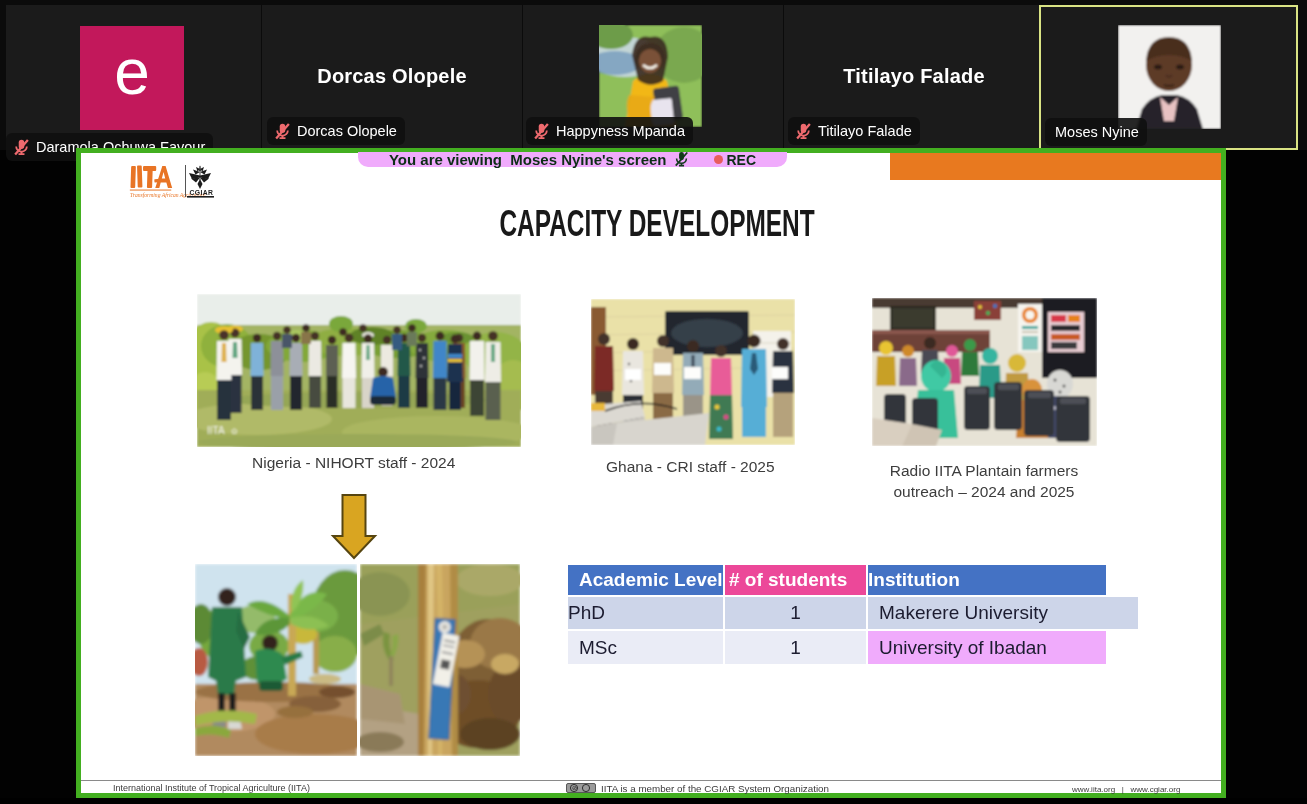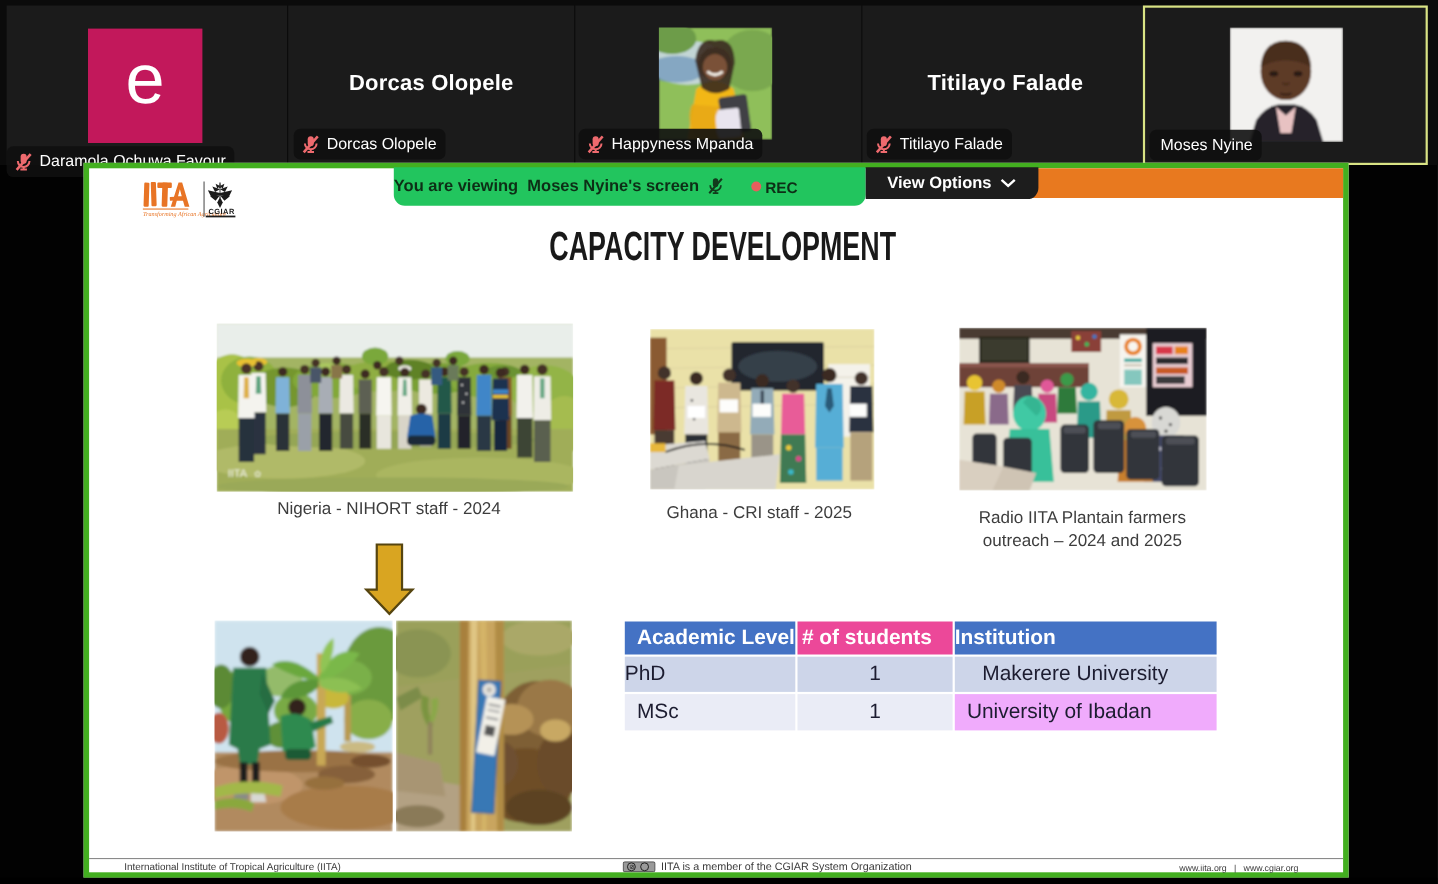--- a/index.html
+++ b/index.html
@@ -7,21 +7,21 @@
 #page{position:relative;width:1307px;height:804px;overflow:hidden;background:#020202;font-family:"Liberation Sans",sans-serif;}
 .abs{position:absolute;}
 #strip{position:absolute;left:0;top:0;width:1307px;height:150px;background:#0b0b0b;}
 .tile{position:absolute;top:5px;height:145px;background:#1b1b1b;}
 .biglabel{position:absolute;width:100%;text-align:center;top:60px;color:#fff;font-size:20px;font-weight:bold;letter-spacing:.2px;}
 .nametag{position:absolute;height:28px;background:rgba(16,16,16,.9);border-radius:6px;color:#fff;font-size:14.5px;display:flex;align-items:center;padding:0 8px 0 7px;white-space:nowrap;}
 .nametag svg{margin-right:6px;flex:none;}
 .micr{width:17px;height:17px;}
 #slide{position:absolute;left:76px;top:148px;width:1150px;height:650px;background:#fff;border:5px solid #43af20;}
 #botbar{position:absolute;left:0;top:798px;width:1307px;height:6px;background:#000;}
-#greenbar{position:absolute;left:358px;top:152px;width:429px;height:35px;background:#22c55e;border-radius:0 0 10px 10px;color:#0d2e16;font-size:15px;font-weight:bold;display:flex;align-items:center;}
+#greenbar{position:absolute;left:358px;top:152px;width:429px;height:15px;background:#f0abfc;border-radius:0 0 10px 10px;color:#0d2e16;font-size:15px;font-weight:bold;display:flex;align-items:center;justify-content:center;}
 #viewopt{position:absolute;left:787px;top:152px;width:157px;height:29px;background:#1d1d1d;color:#fff;font-size:15px;font-weight:bold;display:flex;align-items:center;justify-content:center;border-radius:0 0 10px 0;}
 .cap{position:absolute;color:#3d3d3d;font-size:15.5px;text-align:center;line-height:20.5px;}
 .ftxt{position:absolute;color:#3a3a3a;font-size:9px;}
 </style>
 </head>
 <body>
 <div id="page">
   <svg width="0" height="0" style="position:absolute;">
       <defs>
     <filter id="phb" x="-4%" y="-4%" width="108%" height="108%">
@@ -130,25 +130,20 @@
     <svg style="margin-left:6px;" width="17" height="17" viewBox="0 0 16 16">
         <g fill="none" stroke="#123a1c" stroke-width="1.5">
           <rect x="5.7" y="1" width="4.6" height="7.6" rx="2.3" fill="#123a1c" stroke="none"></rect>
           <path d="M3.4 7a4.6 4.6 0 0 0 9.2 0"></path>
           <path d="M8 11.6v2.2M5.6 13.8h4.8"></path>
           <path d="M13.4 1.4L2.6 13.8" stroke-width="1.7"></path>
         </g>
       </svg>
     <span style="display:inline-block;width:9px;height:9px;border-radius:50%;background:#e85d5d;margin-left:24px;"></span>
     <span style="margin-left:4px;font-size:14px;">REC</span>
-  </div>
-  <div id="viewopt">View Options
-    <svg style="margin-left:8px;" width="15" height="9" viewBox="0 0 15 9">
-        <polyline points="1.5,1.5 7.5,7 13.5,1.5" fill="none" stroke="#fff" stroke-width="2.2"></polyline>
-      </svg>
   </div>
 
   <svg class="abs" style="left:128px;top:163px;" width="88" height="36" viewBox="0 0 88 36">
     <g fill="#e87425" transform="scale(0.94 1)">
       <rect x="3" y="3" width="5" height="22" rx="1" transform="rotate(2 5 14)"></rect>
       <rect x="10" y="2.5" width="5" height="22" rx="1" transform="rotate(-2 12 14)"></rect>
       <rect x="16" y="3" width="14" height="5" rx="1"></rect>
       <rect x="20.5" y="3" width="5.5" height="22" rx="1" transform="rotate(2 23 14)"></rect>
       <path d="M29 25 L36.5 3 L40 3 L47 25 L42.5 25 L40.8 19.5 L34.8 19.5 L33.3 25 Z M36 15.5 L39.6 15.5 L37.8 9 Z"></path>
       <rect x="28" y="16" width="6" height="3.4" rx="0.5" transform="rotate(-4 31 17)"></rect>
@@ -622,21 +617,21 @@
     <path d="M0 70 L20 60 L24 70 L4 82 Z" fill="#7c8c48"></path>
   </g>
     </svg>
 
   <div class="abs" style="left:568px;top:565px;width:538px;height:101px;background:#fff;font-size:19px;">
     <div class="abs" style="left:0;top:0;width:155px;height:30px;background:#4472c4;color:#fff;font-weight:bold;line-height:30px;padding-left:11px;">Academic Level</div>
     <div class="abs" style="left:157px;top:0;width:141px;height:30px;background:#ec4899;color:#fff;font-weight:bold;line-height:30px;padding-left:4px;"># of students</div>
     <div class="abs" style="left:300px;top:0;width:238px;height:30px;background:#4472c4;color:#fff;font-weight:bold;line-height:30px;">Institution</div>
     <div class="abs" style="left:0;top:32px;width:155px;height:32px;background:#cdd5e9;color:#1c1c30;line-height:32px;">PhD</div>
     <div class="abs" style="left:157px;top:32px;width:141px;height:32px;background:#cdd5e9;color:#1c1c30;line-height:32px;text-align:center;">1</div>
-    <div class="abs" style="left:300px;top:32px;width:238px;height:32px;background:#cdd5e9;color:#1c1c30;line-height:32px;padding-left:25px;">Makerere University</div>
+    <div class="abs" style="left:300px;top:32px;width:270px;height:32px;background:#cdd5e9;color:#1c1c30;line-height:32px;padding-left:11px;">Makerere University</div>
     <div class="abs" style="left:0;top:66px;width:155px;height:33px;background:#eaecf6;color:#1c1c30;line-height:33px;padding-left:11px;">MSc</div>
     <div class="abs" style="left:157px;top:66px;width:141px;height:33px;background:#eaecf6;color:#1c1c30;line-height:33px;text-align:center;">1</div>
     <div class="abs" style="left:300px;top:66px;width:238px;height:33px;background:#f0abfc;color:#1c1c30;line-height:33px;padding-left:11px;">University of Ibadan</div>
   </div>
 
   <div class="abs" style="left:81px;top:780px;width:1140px;height:1px;background:#8a8a8a;"></div>
   <div class="ftxt" style="left:113px;top:783px;">International Institute of Tropical Agriculture (IITA)</div>
   <svg class="abs" style="left:566px;top:783px;" width="30" height="10" viewBox="0 0 30 10">
     <rect x="0.5" y="0.5" width="29" height="9" rx="1.5" fill="#9a9a9a" stroke="#3a3a3a" stroke-width="0.8"></rect>
     <circle cx="8" cy="5" r="3.6" fill="none" stroke="#222" stroke-width="0.9"></circle>

